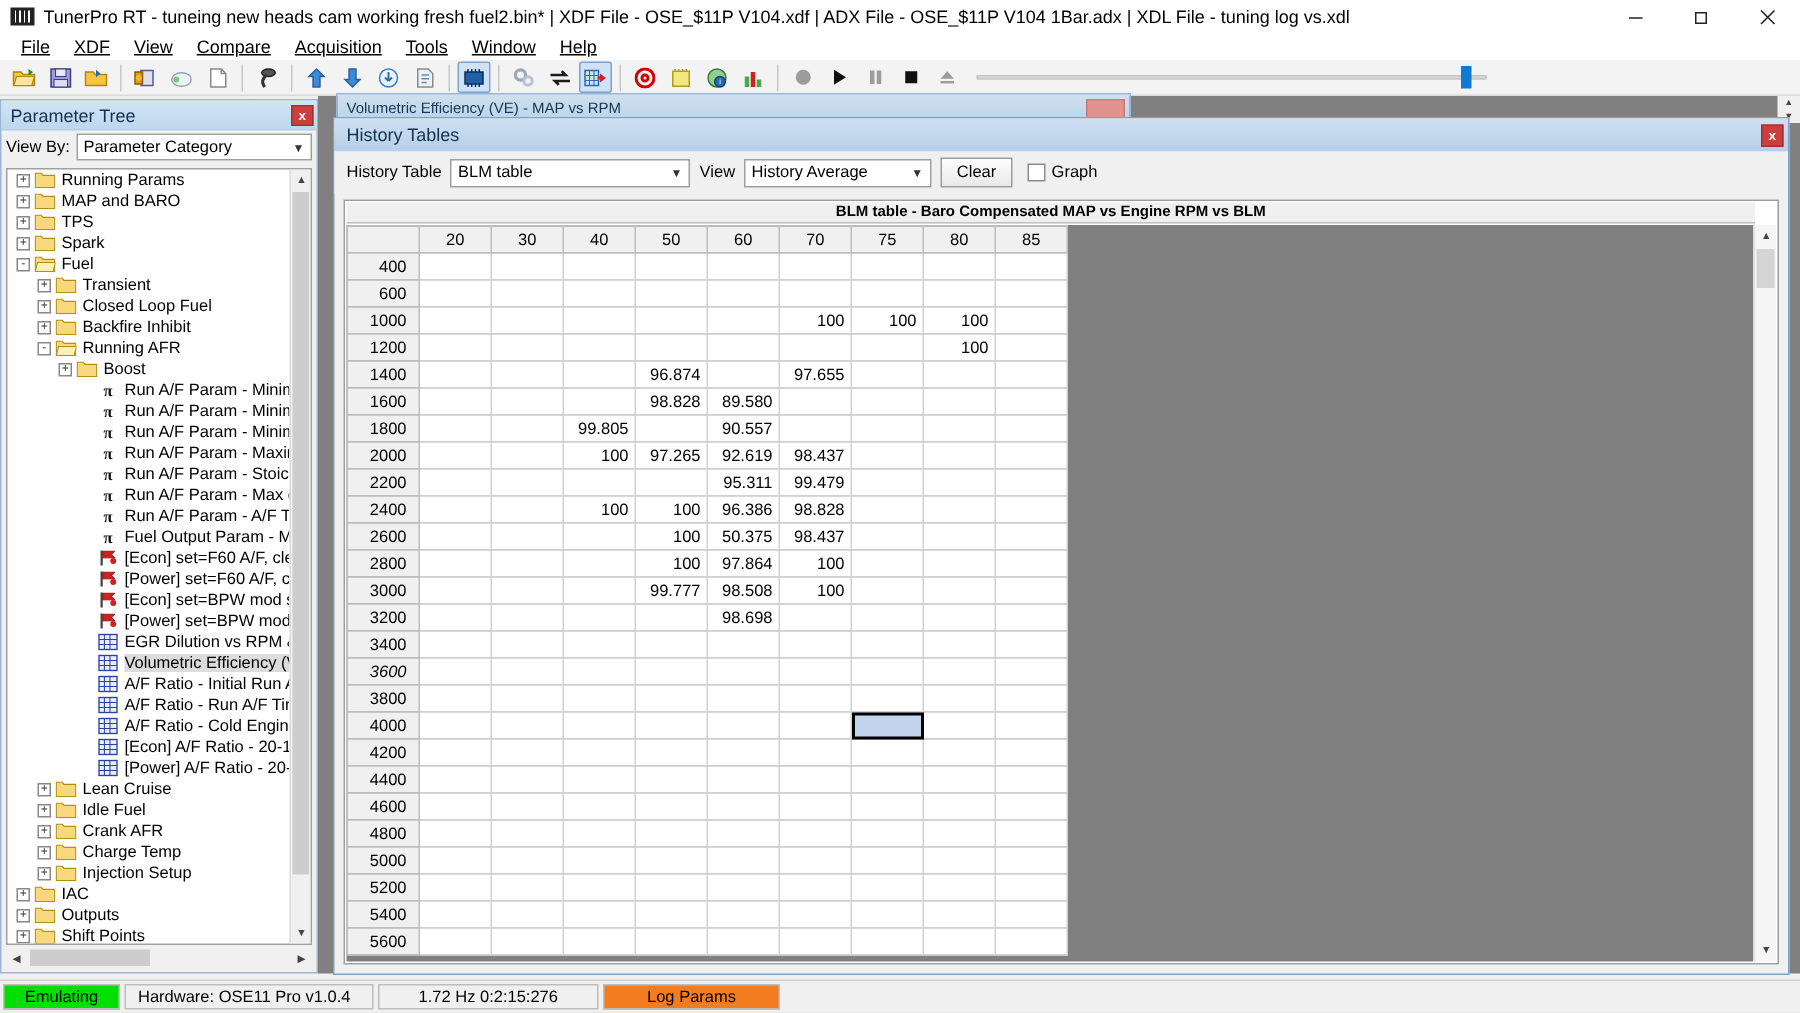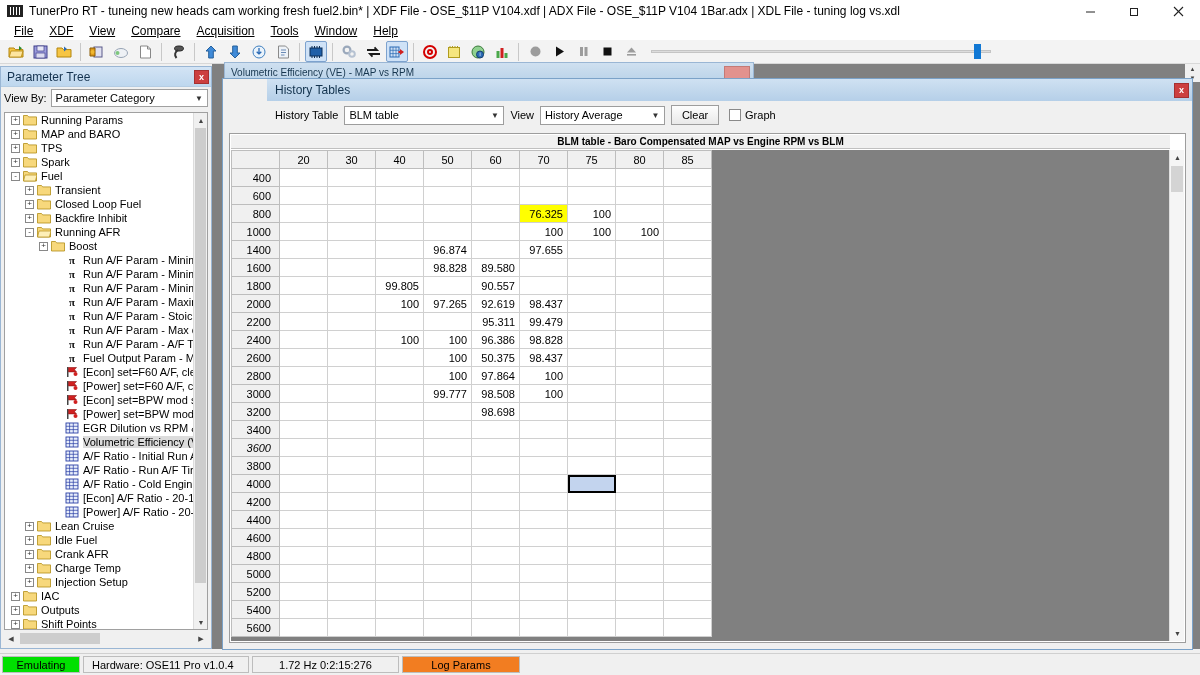--- a/index.html
+++ b/index.html
@@ -147,21 +147,21 @@
   }
   .ghost-title { font-size: 10px; color: #17364f; padding: 4px 0 0 6px; white-space: nowrap; }
   .ghost-close {
     position: absolute; right: 3px; top: 3px; width: 26px; height: 13px;
     background: #e2928e; border: 1px solid #c47a76;
   }
 
   
   .histwin {
     position: absolute; left: 222px; top: 78px; width: 971px; height: 572px;
-    background: #f0f0f0; border: 1px solid #7ba2c8; padding-left: 44px;
+    background: #f0f0f0; border: 1px solid #7ba2c8;
   }
   .hist-title {
     height: 22px; background: linear-gradient(#cfe1f2,#b5cfe8);
     display: flex; align-items: center; padding: 0 3px 0 8px;
   }
   .hist-title .t { flex: 1; font-size: 12px; color: #12324d; }
   .hist-close {
     width: 15px; height: 15px; background: #cc3f3f; color: #fff; font-size: 9px;
     display: flex; align-items: center; justify-content: center;
     border: 1px solid #a53030; font-weight: bold;
@@ -523,40 +523,40 @@
                 <td class="cell" style="width: 48px;"></td>
                 <td class="cell" style="width: 48px;"></td>
                 <td class="cell" style="width: 48px;"></td>
                 <td class="cell" style="width: 48px;"></td>
                 <td class="cell" style="width: 48px;"></td>
                 <td class="cell" style="width: 48px;"></td>
                 <td class="cell" style="width: 48px;"></td>
                 <td class="cell" style="width: 48px;"></td>
               </tr>
               <tr>
-                <td class="rowhdr" style="width: 48px;">800</td>
-                <td class="cell" style="width: 48px;"></td>
-                <td class="cell" style="width: 48px;"></td>
-                <td class="cell" style="width: 48px;"></td>
-                <td class="cell" style="width: 48px;"></td>
-                <td class="cell" style="width: 48px;"></td>
-                <td class="cell hi" style="width: 48px;">76.325</td>
-                <td class="cell" style="width: 48px;">100</td>
-                <td class="cell" style="width: 48px;"></td>
-                <td class="cell" style="width: 48px;"></td>
-              </tr>
-              <tr>
                 <td class="rowhdr" style="width: 48px;">1000</td>
                 <td class="cell" style="width: 48px;"></td>
                 <td class="cell" style="width: 48px;"></td>
                 <td class="cell" style="width: 48px;"></td>
                 <td class="cell" style="width: 48px;"></td>
                 <td class="cell" style="width: 48px;"></td>
                 <td class="cell" style="width: 48px;">100</td>
                 <td class="cell" style="width: 48px;">100</td>
+                <td class="cell" style="width: 48px;">100</td>
+                <td class="cell" style="width: 48px;"></td>
+              </tr>
+              <tr>
+                <td class="rowhdr" style="width: 48px;">1200</td>
+                <td class="cell" style="width: 48px;"></td>
+                <td class="cell" style="width: 48px;"></td>
+                <td class="cell" style="width: 48px;"></td>
+                <td class="cell" style="width: 48px;"></td>
+                <td class="cell" style="width: 48px;"></td>
+                <td class="cell" style="width: 48px;"></td>
+                <td class="cell" style="width: 48px;"></td>
                 <td class="cell" style="width: 48px;">100</td>
                 <td class="cell" style="width: 48px;"></td>
               </tr>
               <tr>
                 <td class="rowhdr" style="width: 48px;">1400</td>
                 <td class="cell" style="width: 48px;"></td>
                 <td class="cell" style="width: 48px;"></td>
                 <td class="cell" style="width: 48px;"></td>
                 <td class="cell" style="width: 48px;">96.874</td>
                 <td class="cell" style="width: 48px;"></td>

